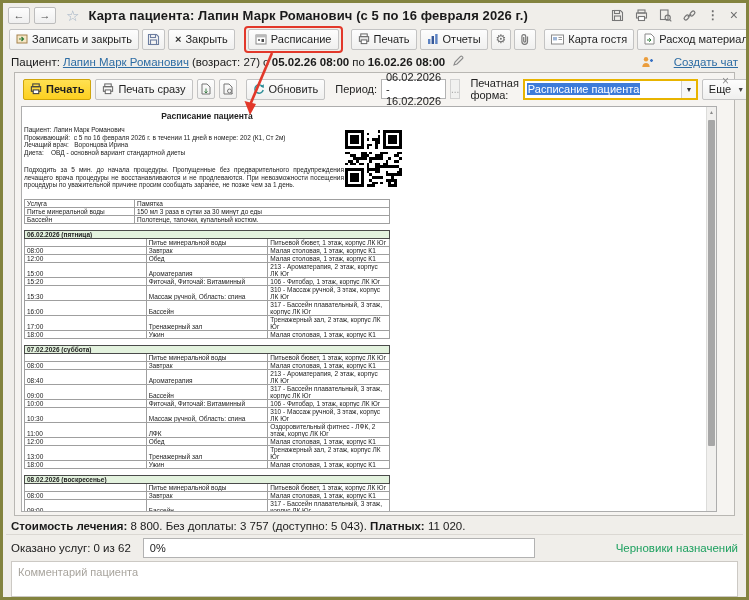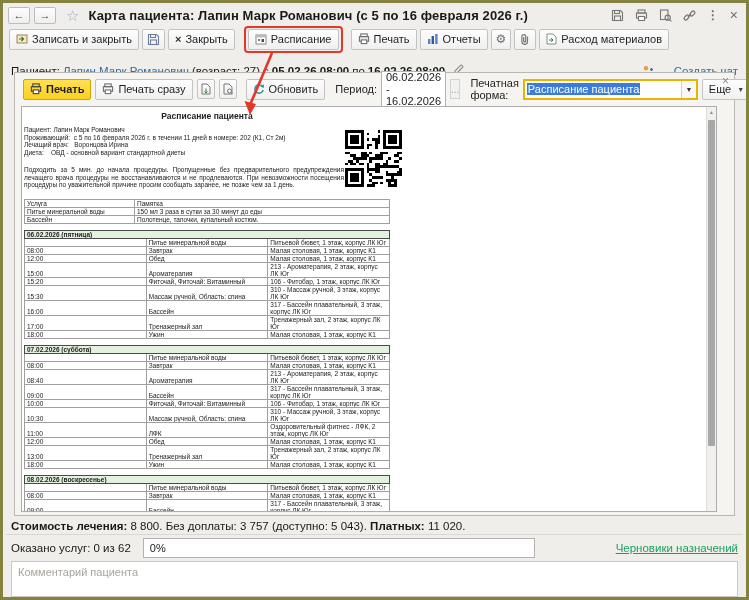--- a/index.html
+++ b/index.html
@@ -23,32 +23,32 @@
   
   .toolbar { position:absolute; top:23px; left:0; right:0; height:26px; display:flex; align-items:center; gap:3px; padding:0 8px 0 6px; }
   .tb-btn { height:21px; border:1px solid #c3c3c3; background:linear-gradient(#fdfdfd,#f0f0ef); border-radius:2px; display:inline-flex; align-items:center; gap:4px; padding:0 6px; font-size:11px; color:#1f1f1f; white-space:nowrap; cursor:default; }
   .tb-btn.icon-only { padding:0 4px; }
   .caret { font-size:7px; color:#444; margin-left:2px; }
   .grp { margin-left:5px; }
   .red-ring { border:2px solid #e2382a; border-radius:4px; padding:1px 2px; margin-left:6px; position:relative; }
   .red-arrow { position:absolute; left:-12px; top:25px; width:52px; height:68px; overflow:visible; pointer-events:none; z-index:40; }
   .spacer { flex:1; }
   
-  .patient-row { position:absolute; top:50px; left:8px; right:8px; height:18px; display:flex; align-items:center; gap:3px; font-size:11.5px; white-space:nowrap;margin-top:9px; }
-  a.blue-link { color:#2e6da4; cursor:pointer; }
+  .patient-row { position:absolute; top:50px; left:8px; right:8px; height:18px; display:flex; align-items:center; gap:3px; font-size:11.5px; white-space:nowrap; }
+  a.blue-link { color:#2e6da4; text-decoration:underline; cursor:pointer; }
   .bold { font-weight:bold; }
   .chat-group { margin-left:auto; display:flex; align-items:center; gap:20px; }
   
   .preview-panel { position:absolute; left:11px; right:11px; top:69px; height:444px; border:1px solid #b9b7b3; background:#f6f4f1; }
   .pv-toolbar { height:30px; display:flex; align-items:center; gap:4px; padding:2px 8px 0 8px; }
   .btn-yellow { background:linear-gradient(#ffe152,#fdd020); border:1px solid #cfa50c; }
   .pv-close { position:absolute; top:1px; right:5px; font-size:12px; color:#8b8b8b; cursor:default; }
   .mini-btn { height:20px; min-width:18px; border:1px solid #c3c3c3; background:linear-gradient(#fdfdfd,#f0f0ef); border-radius:2px; display:inline-flex; align-items:center; justify-content:center; padding:0 2px; }
   .fld-label { font-size:11px; color:#232323; margin-left:6px; }
-  .text-input { height:36px; border:1px solid #b3b3b3; background:#fff; font-size:11px; padding:0 4px; display:inline-flex; align-items:center; font-family:"Liberation Sans",sans-serif; color:#1a1a1a; }
+  .text-input { height:20px; border:1px solid #b3b3b3; background:#fff; font-size:11px; padding:0 4px; display:inline-flex; align-items:center; font-family:"Liberation Sans",sans-serif; color:#1a1a1a; }
   .dots-btn { height:20px; width:18px; border:1px solid #d2d2d2; background:#f1f1f0; color:#a5a5a5; font-size:10px; display:inline-flex; align-items:center; justify-content:center; }
   .combo { height:21px; border:2px solid #e8b400; background:#fff; display:inline-flex; align-items:center; }
   .combo-text-wrap { width:156px; padding:0 2px; font-size:11px; overflow:hidden; white-space:nowrap; }
   .sel { background:#3d7bd9; color:#fff; padding:1px 1px; }
   .combo-arrow { width:15px; align-self:stretch; border-left:1px solid #cfcfcf; display:inline-flex; align-items:center; justify-content:center; font-size:7px; color:#333; background:#f7f7f7; }
   .more-btn { margin-left:auto; margin-right:10px; }
   
   .doc-area { position:absolute; left:6px; top:33px; width:696px; bottom:3px; background:#fff; border:1px solid #adadad; overflow:hidden; }
   .doc { position:absolute; left:0; top:0; right:10px; bottom:0; padding:3px 0 0 2px; font-size:6.5px; line-height:7.5px; color:#222; }
   .doc-title { width:366px; text-align:center; font-size:8.5px; font-weight:bold; line-height:9px; margin:2px 0 5px; }
@@ -65,21 +65,21 @@
   .c-loc  { width:155px; }
   
   .doc-scrollbar { position:absolute; right:0; top:0; bottom:0; width:10px; background:#f1f0ee; border-left:1px solid #dcdcda; }
   .doc-scroll-up { position:absolute; top:2px; left:2px; font-size:5px; color:#8a8a8a; }
   .doc-thumb { position:absolute; top:13px; left:1px; width:7px; height:326px; background:#a7a7a7; border-radius:1px; }
   
   .cost-line { position:absolute; top:517px; left:8px; font-size:11.5px; white-space:nowrap; }
   .footer-sep { position:absolute; top:531px; left:3px; right:3px; border-top:1px solid #dbd8d3; }
   .services-row { position:absolute; top:534px; left:8px; right:8px; height:22px; display:flex; align-items:center; font-size:11.5px; }
   .progress { width:392px; height:20px; border:1px solid #b2b2b2; background:#fff; margin-left:12px; display:flex; align-items:center; padding-left:6px; font-size:11px; color:#222; }
-  a.green-link { margin-left:auto; color:#1da05f; text-decoration:underline; font-size:11.5px; cursor:pointer; }
+  a.green-link { margin-left:auto; color:#1da05f; font-size:11.5px; cursor:pointer; }
   .comment-box { position:absolute; top:558px; left:8px; right:8px; height:36px; border:1px solid #ccc9c4; background:#fff; font-family:"Liberation Sans",sans-serif; font-size:11px; padding:4px 6px; resize:none; color:#444; }
   .comment-box::placeholder { color:#a8a49d; }
   svg { overflow:visible; }
 </style>
 </head>
 <body>
 
 <div class="titlebar">
   <span class="nav-btn">
       <span>←</span>
@@ -177,20 +177,29 @@
   </span>
   <span class="tb-btn icon-only">
     <span style="font-size:12px;color:#6f6f6f;line-height:1;">⚙</span>
   </span>
   <span class="tb-btn icon-only">
     <svg width="12" height="13" viewBox="0 0 12 13" fill="none" stroke="#787878" stroke-width="1.2">
         <path d="M8.5 3.5v5a2.8 2.8 0 0 1-5.6 0v-5a1.9 1.9 0 0 1 3.8 0v4.6a1 1 0 0 1-2 0V4"></path>
       </svg>
   </span>
 
+  <span class="tb-btn grp">
+    <svg width="13" height="11" viewBox="0 0 13 11">
+        <rect x="0.5" y="1" width="12" height="9" fill="#fff" stroke="#8a8a8a"></rect>
+        <rect x="2" y="3" width="4" height="3.4" fill="#9fb6d6"></rect>
+        <line x1="7.5" y1="3.5" x2="11" y2="3.5" stroke="#999"></line>
+        <line x1="7.5" y1="5.5" x2="11" y2="5.5" stroke="#999"></line>
+      </svg>
+    <span>Карта гостя</span>
+  </span>
   <span class="tb-btn">
     <svg width="11" height="12" viewBox="0 0 11 12">
         <path d="M1 1h6l3 3v7H1z" fill="#fff" stroke="#8a8a8a"></path>
         <path d="M3 7h4M5.2 5.2l1.8 1.8-1.8 1.8" stroke="#2c7a39" fill="none"></path>
       </svg>
     <span>Расход материалов</span>
 
   </span>
 
   <span class="spacer"></span>

